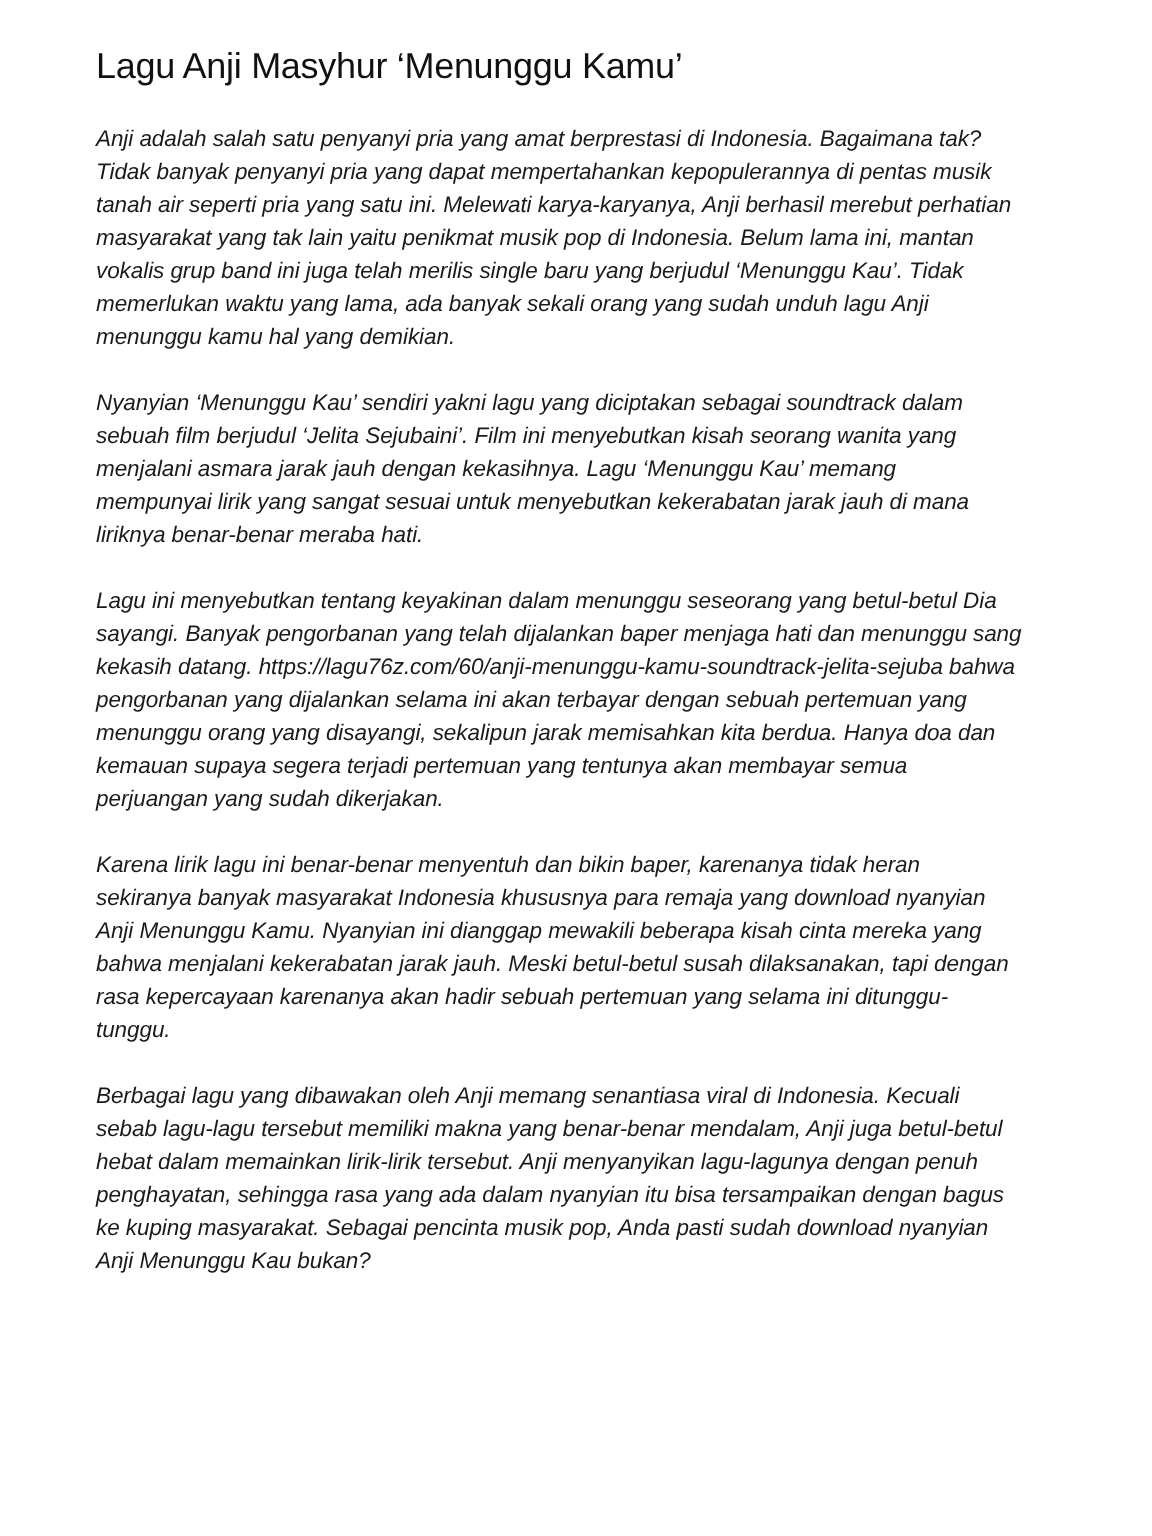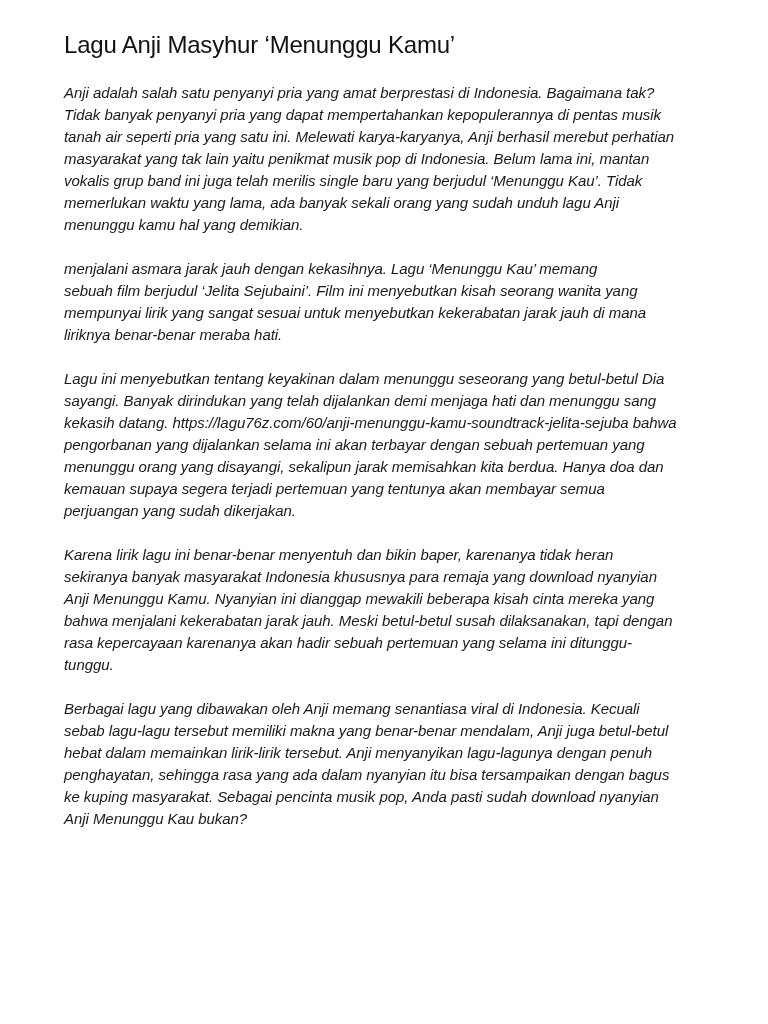--- a/index.html
+++ b/index.html
@@ -52,29 +52,30 @@
     <span class="line">Anji adalah salah satu penyanyi pria yang amat berprestasi di Indonesia. Bagaimana tak?</span>
     <span class="line">Tidak banyak penyanyi pria yang dapat mempertahankan kepopulerannya di pentas musik</span>
     <span class="line">tanah air seperti pria yang satu ini. Melewati karya-karyanya, Anji berhasil merebut perhatian</span>
     <span class="line">masyarakat yang tak lain yaitu penikmat musik pop di Indonesia. Belum lama ini, mantan</span>
     <span class="line">vokalis grup band ini juga telah merilis single baru yang berjudul ‘Menunggu Kau’. Tidak</span>
     <span class="line">memerlukan waktu yang lama, ada banyak sekali orang yang sudah unduh lagu Anji</span>
     <span class="line">menunggu kamu hal yang demikian.</span>
   </p>
 
   <p class="para">
+    <span class="line">Nyanyian ‘Menunggu Kau’ sendiri yakni lagu yang diciptakan sebagai soundtrack dalam</span>
+    <span class="line">sebuah film berjudul ‘Jelita Sejubaini’. Film ini menyebutkan kisah seorang wanita yang</span>
     <span class="line">menjalani asmara jarak jauh dengan kekasihnya. Lagu ‘Menunggu Kau’ memang</span>
-    <span class="line">sebuah film berjudul ‘Jelita Sejubaini’. Film ini menyebutkan kisah seorang wanita yang</span>
     <span class="line">mempunyai lirik yang sangat sesuai untuk menyebutkan kekerabatan jarak jauh di mana</span>
     <span class="line">liriknya benar-benar meraba hati.</span>
   </p>
 
   <p class="para">
     <span class="line">Lagu ini menyebutkan tentang keyakinan dalam menunggu seseorang yang betul-betul Dia</span>
-    <span class="line">sayangi. Banyak dirindukan yang telah dijalankan demi menjaga hati dan menunggu sang</span>
+    <span class="line">sayangi. Banyak pengorbanan yang telah dijalankan baper menjaga hati dan menunggu sang</span>
     <span class="line">kekasih datang. https://lagu76z.com/60/anji-menunggu-kamu-soundtrack-jelita-sejuba bahwa</span>
     <span class="line">pengorbanan yang dijalankan selama ini akan terbayar dengan sebuah pertemuan yang</span>
     <span class="line">menunggu orang yang disayangi, sekalipun jarak memisahkan kita berdua. Hanya doa dan</span>
     <span class="line">kemauan supaya segera terjadi pertemuan yang tentunya akan membayar semua</span>
     <span class="line">perjuangan yang sudah dikerjakan.</span>
   </p>
 
   <p class="para">
     <span class="line">Karena lirik lagu ini benar-benar menyentuh dan bikin baper, karenanya tidak heran</span>
     <span class="line">sekiranya banyak masyarakat Indonesia khususnya para remaja yang download nyanyian</span>

